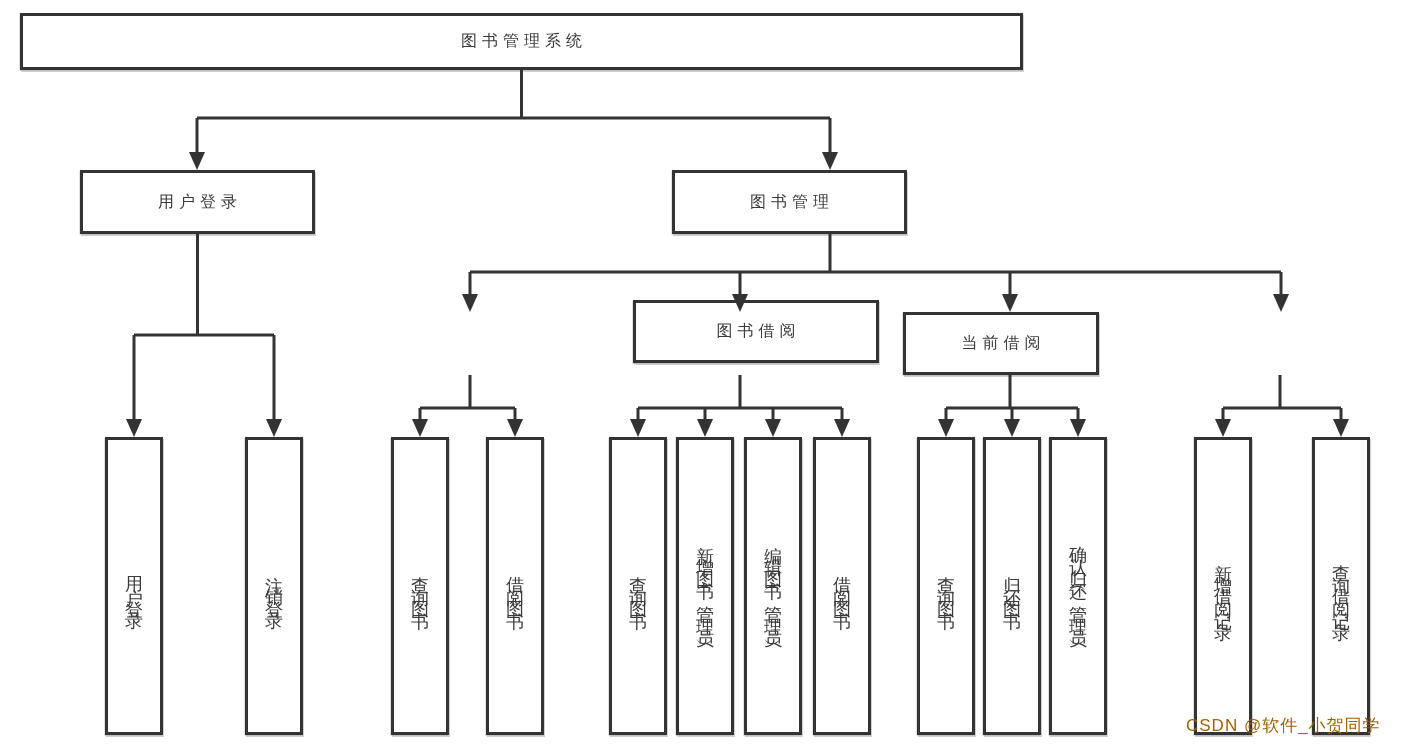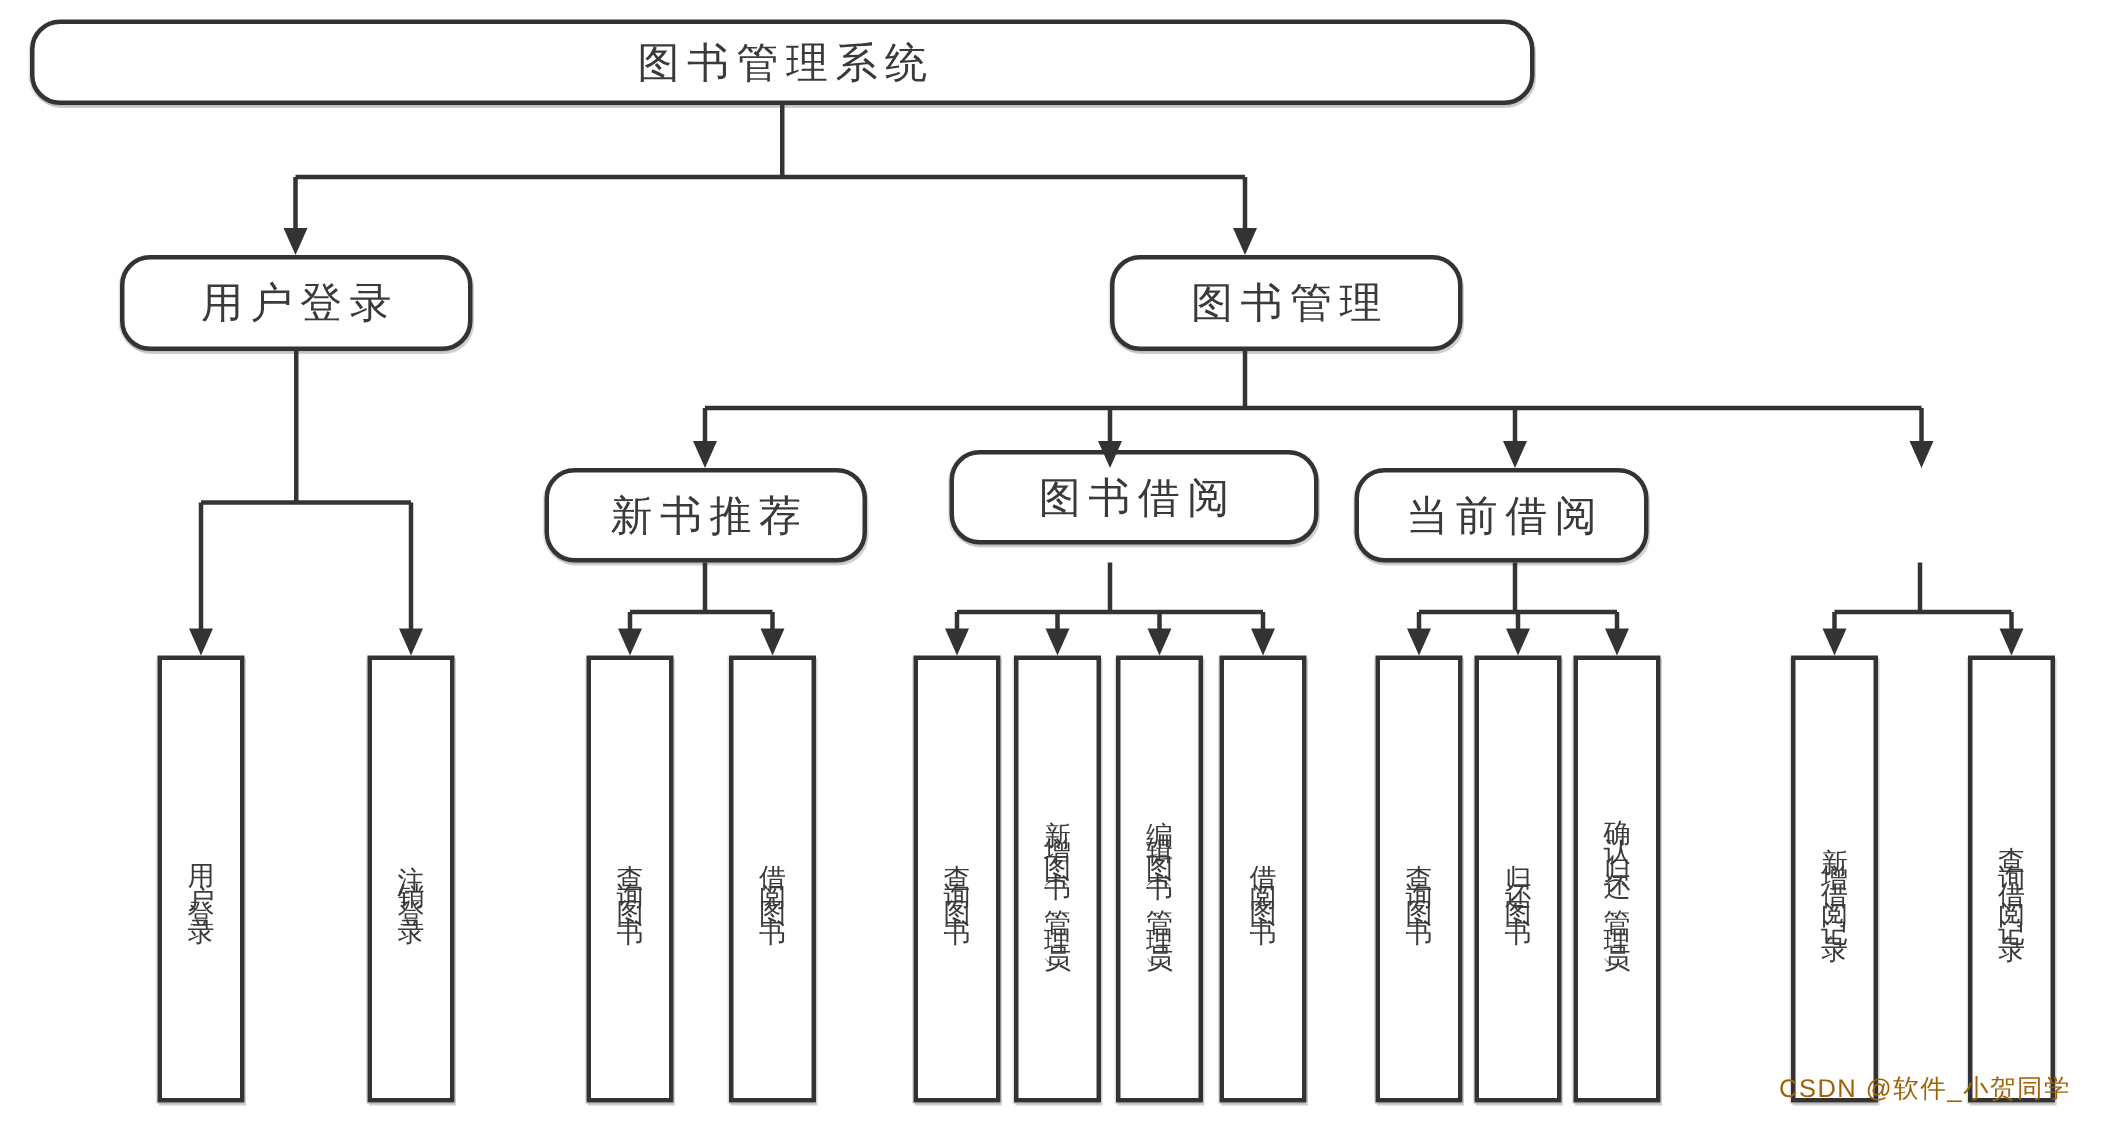--- a/index.html
+++ b/index.html
@@ -7,21 +7,21 @@
     position:relative; width:1405px; height:747px; background:#ffffff;
     font-family:"Liberation Sans", sans-serif; overflow:hidden;
   }
   svg.wires { position:absolute; left:0; top:0; width:1405px; height:747px; z-index:2; }
   .node {
     position:absolute; box-sizing:border-box; background:#ffffff;
     border:3px solid #333333; color:#3a3a3a; z-index:1;
     display:flex; align-items:center; justify-content:center;
     box-shadow:1px 2px 0 rgba(150,150,150,0.45), -1px 1px 0 rgba(170,170,170,0.35);
   }
-  .hbox { font-size:28px; letter-spacing:5px; text-indent:5px; white-space:nowrap;border-radius:20px; }
+  .hbox { font-size:16px; letter-spacing:5px; text-indent:5px; white-space:nowrap; }
   .vbox {
     writing-mode:vertical-rl; text-orientation:mixed;
     font-size:18px; letter-spacing:12px; line-height:1;
   }
   .watermark {
     position:absolute; left:1186px; top:714px; z-index:5;
     font-size:17px; letter-spacing:1px; color:#a16207; white-space:nowrap;
   }
 </style>
 </head>
@@ -91,23 +91,22 @@
       <polygon points="1004,419 1020,419 1012,437"></polygon>
       <polygon points="1070,419 1086,419 1078,437"></polygon>
       <polygon points="1215,419 1231,419 1223,437"></polygon>
       <polygon points="1333,419 1349,419 1341,437"></polygon>
     </g>
   </svg>
 
   <div class="node hbox" style="left:20px; top:13px; width:1003px; height:57px;">图书管理系统</div>
 
   <div class="node hbox" style="left:80px; top:170px; width:235px; height:64px;">用户登录</div>
-  <div class="node hbox" style="left:740px; top:170px; width:235px; height:64px;">图书管理</div>
+  <div class="node hbox" style="left:672px; top:170px; width:235px; height:64px;">图书管理</div>
 
-  <div class="node hbox" style="left:363px; top:312px; width:215px; height:63px;">新书推荐</div>
   <div class="node hbox" style="left:633px; top:300px; width:246px; height:63px;font-family:Liberation Mono, monospace;">图书借阅</div>
   <div class="node hbox" style="left:903px; top:312px; width:196px; height:63px;">当前借阅</div>
 
   <div class="node vbox" style="left:105px; top:437px; width:58px; height:298px;">用户登录</div>
   <div class="node vbox" style="left:245px; top:437px; width:58px; height:298px;">注销登录</div>
 
   <div class="node vbox" style="left:391px; top:437px; width:58px; height:298px;">查询图书</div>
   <div class="node vbox" style="left:486px; top:437px; width:58px; height:298px;">借阅图书</div>
 
   <div class="node vbox" style="left:609px; top:437px; width:58px; height:298px;">查询图书</div>

